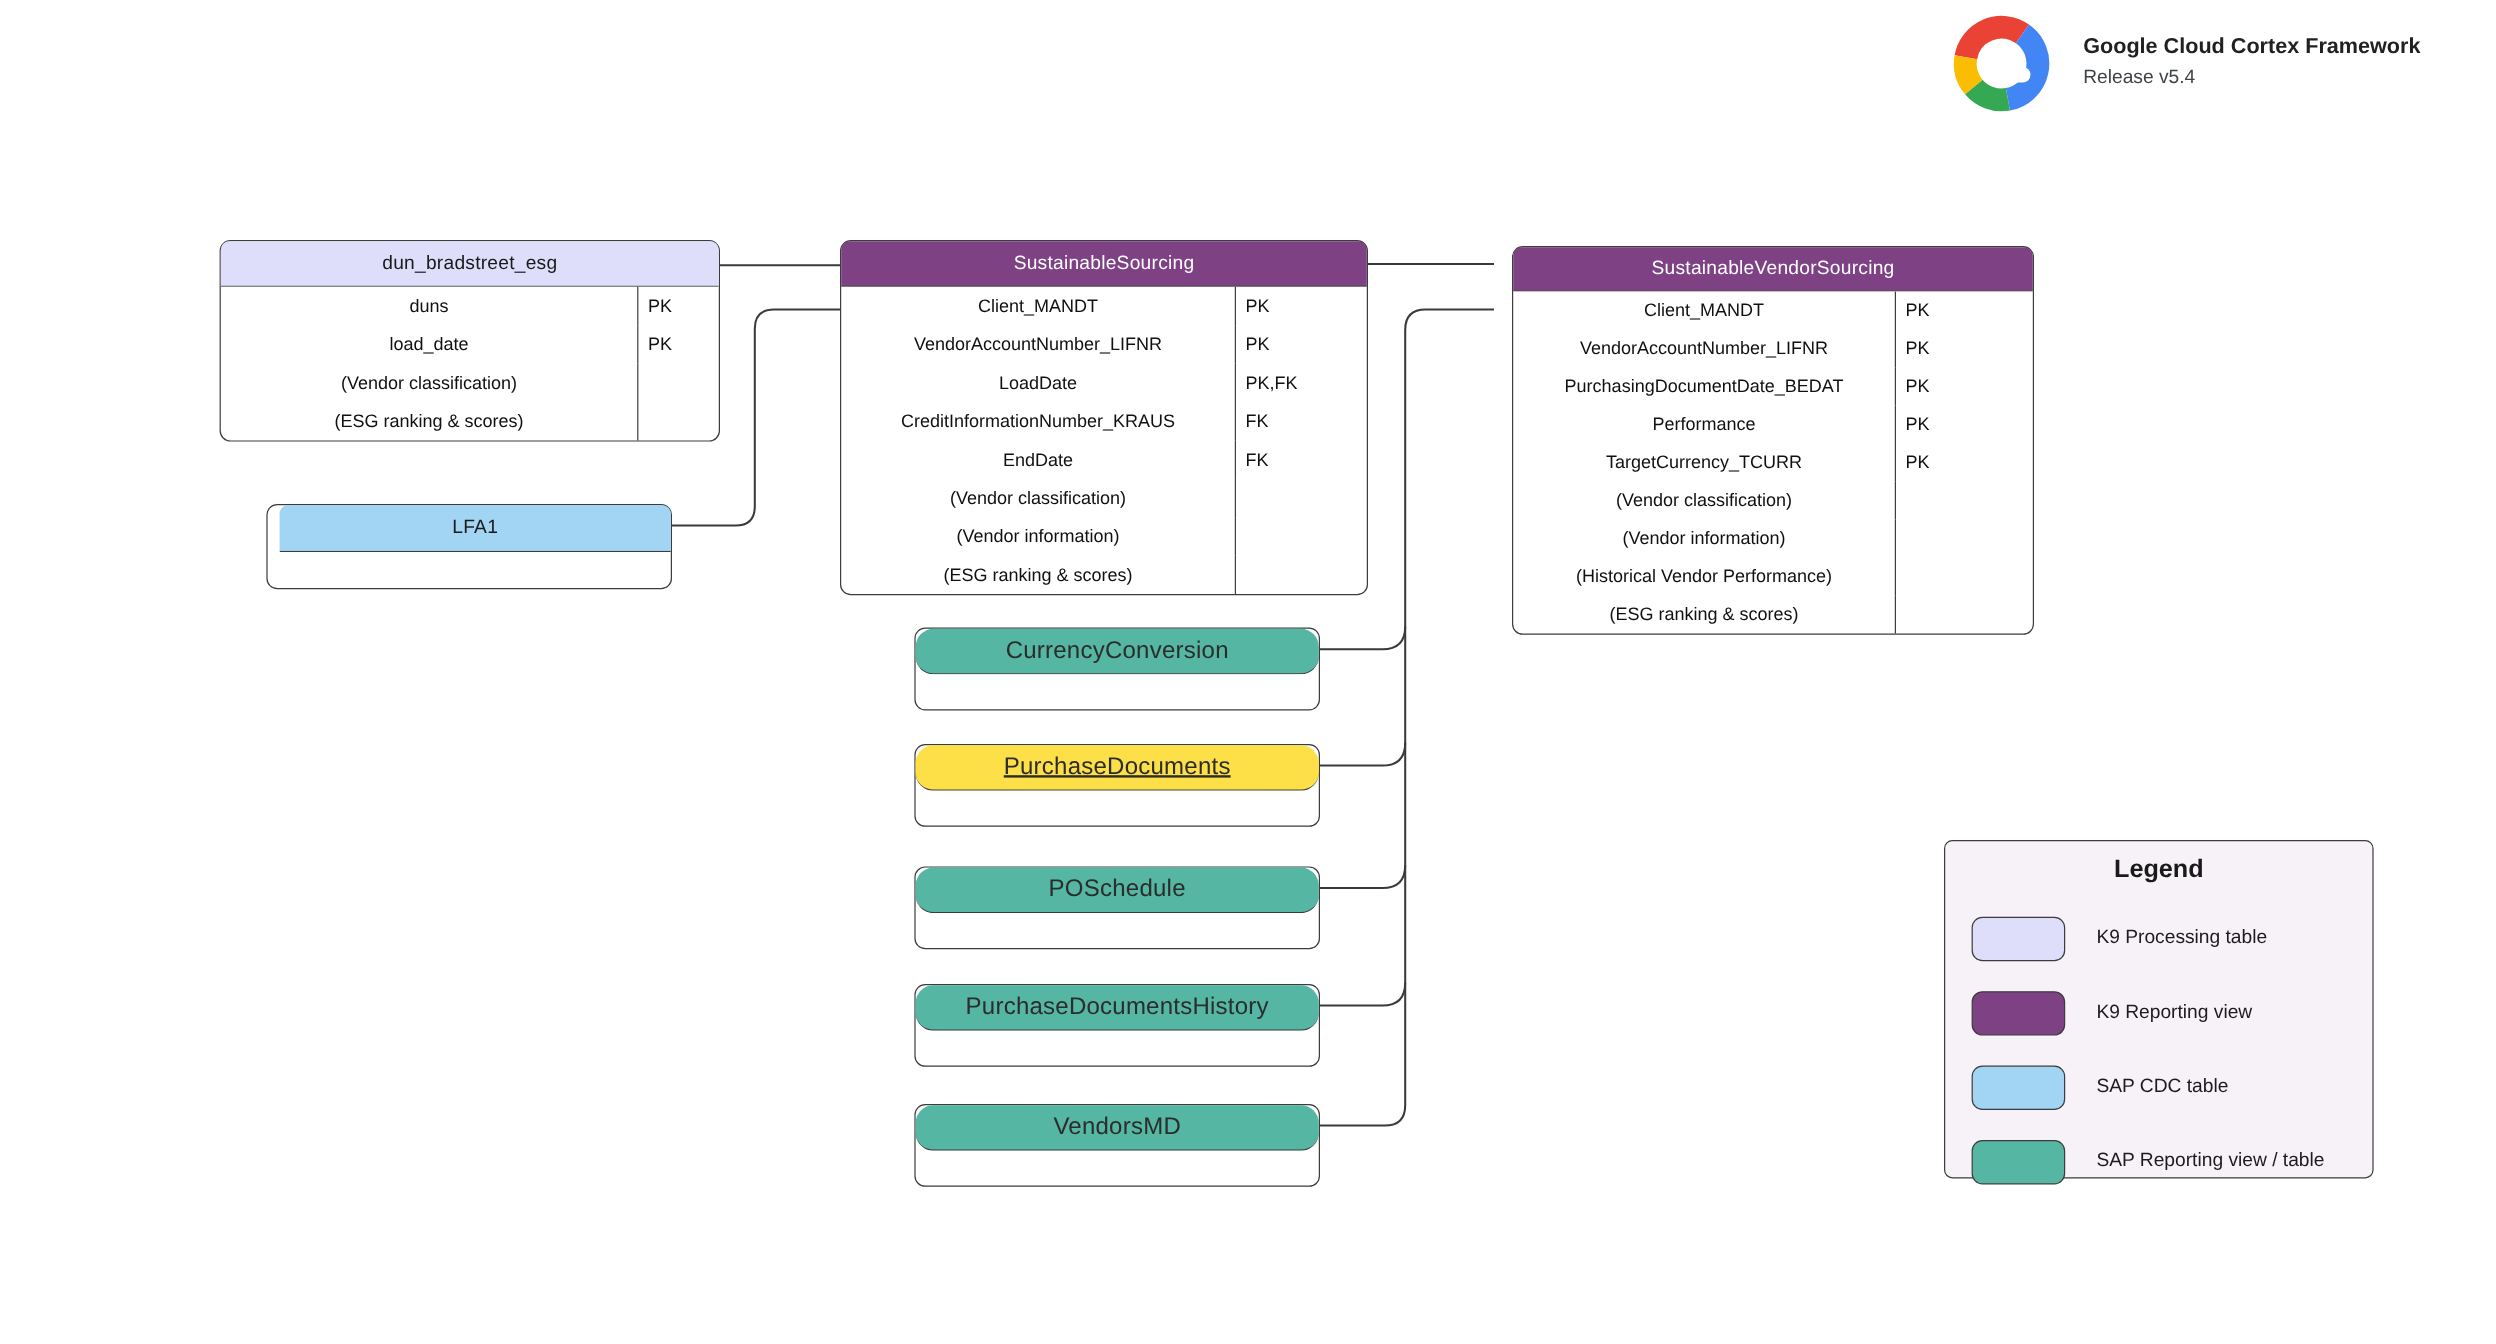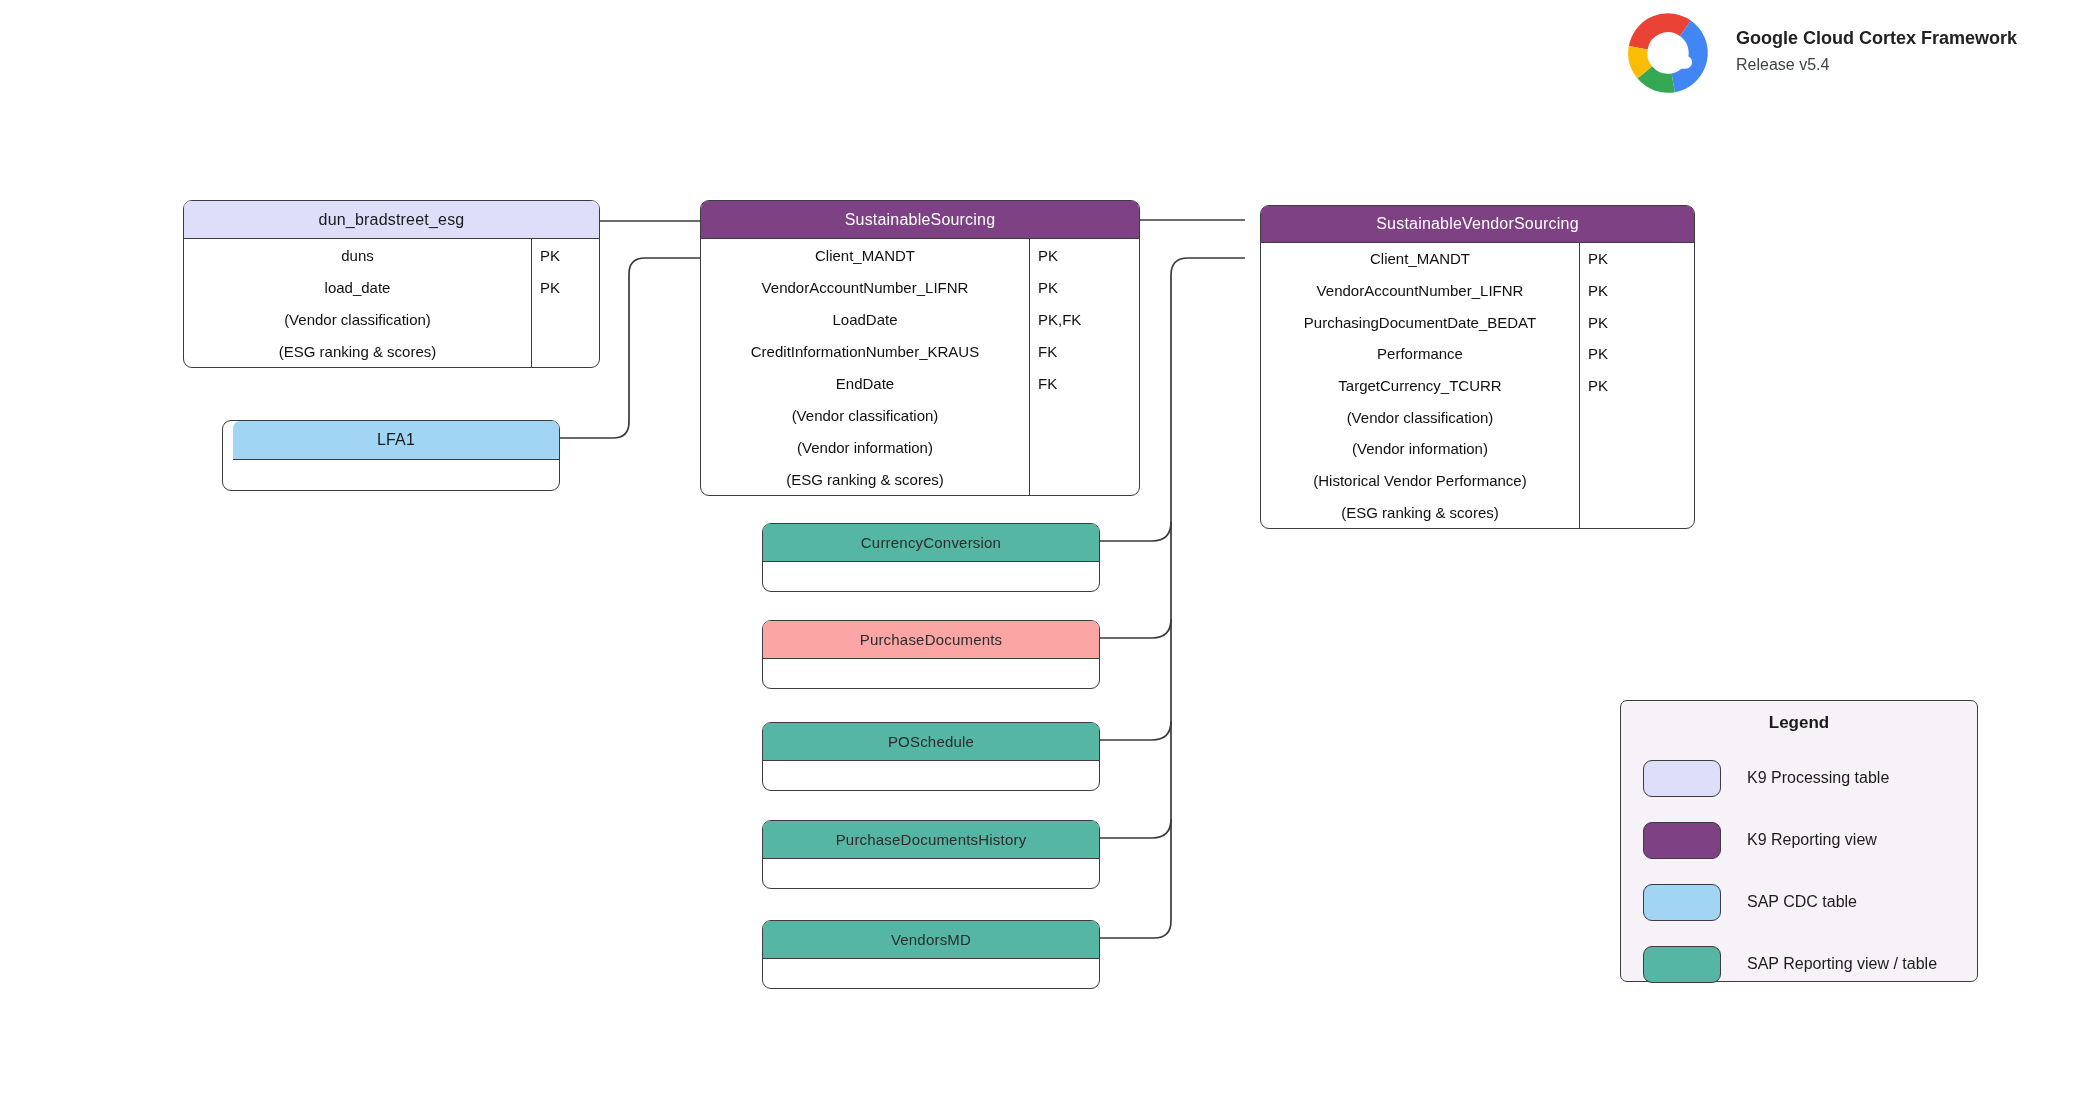--- a/index.html
+++ b/index.html
@@ -42,35 +42,35 @@
   }
 
   
   #tbl-dun  {left:183px;top:200px;width:417px;height:168px;--keyw:68px;}
   #tbl-lfa1 {left:222px;top:420px;width:338px;height:71px;}
   #tbl-ss   {left:700px;top:200px;width:440px;height:296px;--keyw:110px;}
   #tbl-ss .entity-header{height:40px;}
   #tbl-svs  {left:1260px;top:205px;width:435px;height:324px;--keyw:115px;}
   #tbl-svs .entity-row{height:31.7px;}
   .sap-green{left:762px;width:338px;height:69px;}
-  .sap-green .entity-header{height:37px;font-size:15px;}
+  .sap-green .entity-header{height:37px;font-size:20px;border-radius:15px;}
   #tbl-cc  {top:523px;}
   #tbl-pd  {top:620px;}
   #tbl-pos {top:722px;}
   #tbl-pdh {top:820px;gap:19px;}
   #tbl-vmd {top:920px;}
   #tbl-lfa1 .entity-row,.sap-green .entity-row{height:auto;flex:1;}
 
   
   .legend{
     position:absolute;left:1620px;top:700px;width:358px;height:282px;
     border:1.7px solid #3c3c3c;border-radius:7px;background:#f7f2f8;
     box-sizing:border-box;padding:10px 0 0 0;
   }
-  .legend-title{font-size:17px;font-weight:bold;color:#1a1a1a;text-align:center;margin-top:2px;}
+  .legend-title{font-size:21px;font-weight:bold;color:#1a1a1a;text-align:center;margin-top:2px;}
   .legend-items{display:flex;flex-direction:column;margin-top:14px;}
   .legend-item{display:flex;align-items:center;height:62px;padding-left:22px;}
   .legend-swatch{
     width:78px;height:37px;border:1.7px solid #3c3c3c;border-radius:9px;
     box-sizing:border-box;flex:0 0 auto;
   }
   .legend-label{margin-left:26px;font-size:16px;color:#1c1c1c;white-space:nowrap;}
 </style>
 </head>
 <body>
@@ -218,21 +218,21 @@
   <div class="entity sap-green" id="tbl-cc">
     <div class="entity-header" style="background: rgb(84, 182, 163); color: rgb(44, 44, 44);">CurrencyConversion</div>
     <div class="entity-body">
         <div class="entity-row">
           <div class="cell-name"></div>
         </div>
       </div>
   </div>
 
   <div class="entity sap-green" id="tbl-pd">
-    <div class="entity-header" style="background: #fca5a5; color: rgb(44, 44, 44);">PurchaseDocuments</div>
+    <div class="entity-header" style="background: #fde047; color: rgb(44, 44, 44); text-decoration: underline;">PurchaseDocuments</div>
     <div class="entity-body">
         <div class="entity-row">
           <div class="cell-name"></div>
         </div>
       </div>
   </div>
 
   <div class="entity sap-green" id="tbl-pos">
     <div class="entity-header" style="background: rgb(84, 182, 163); color: rgb(44, 44, 44);">POSchedule</div>
     <div class="entity-body">

